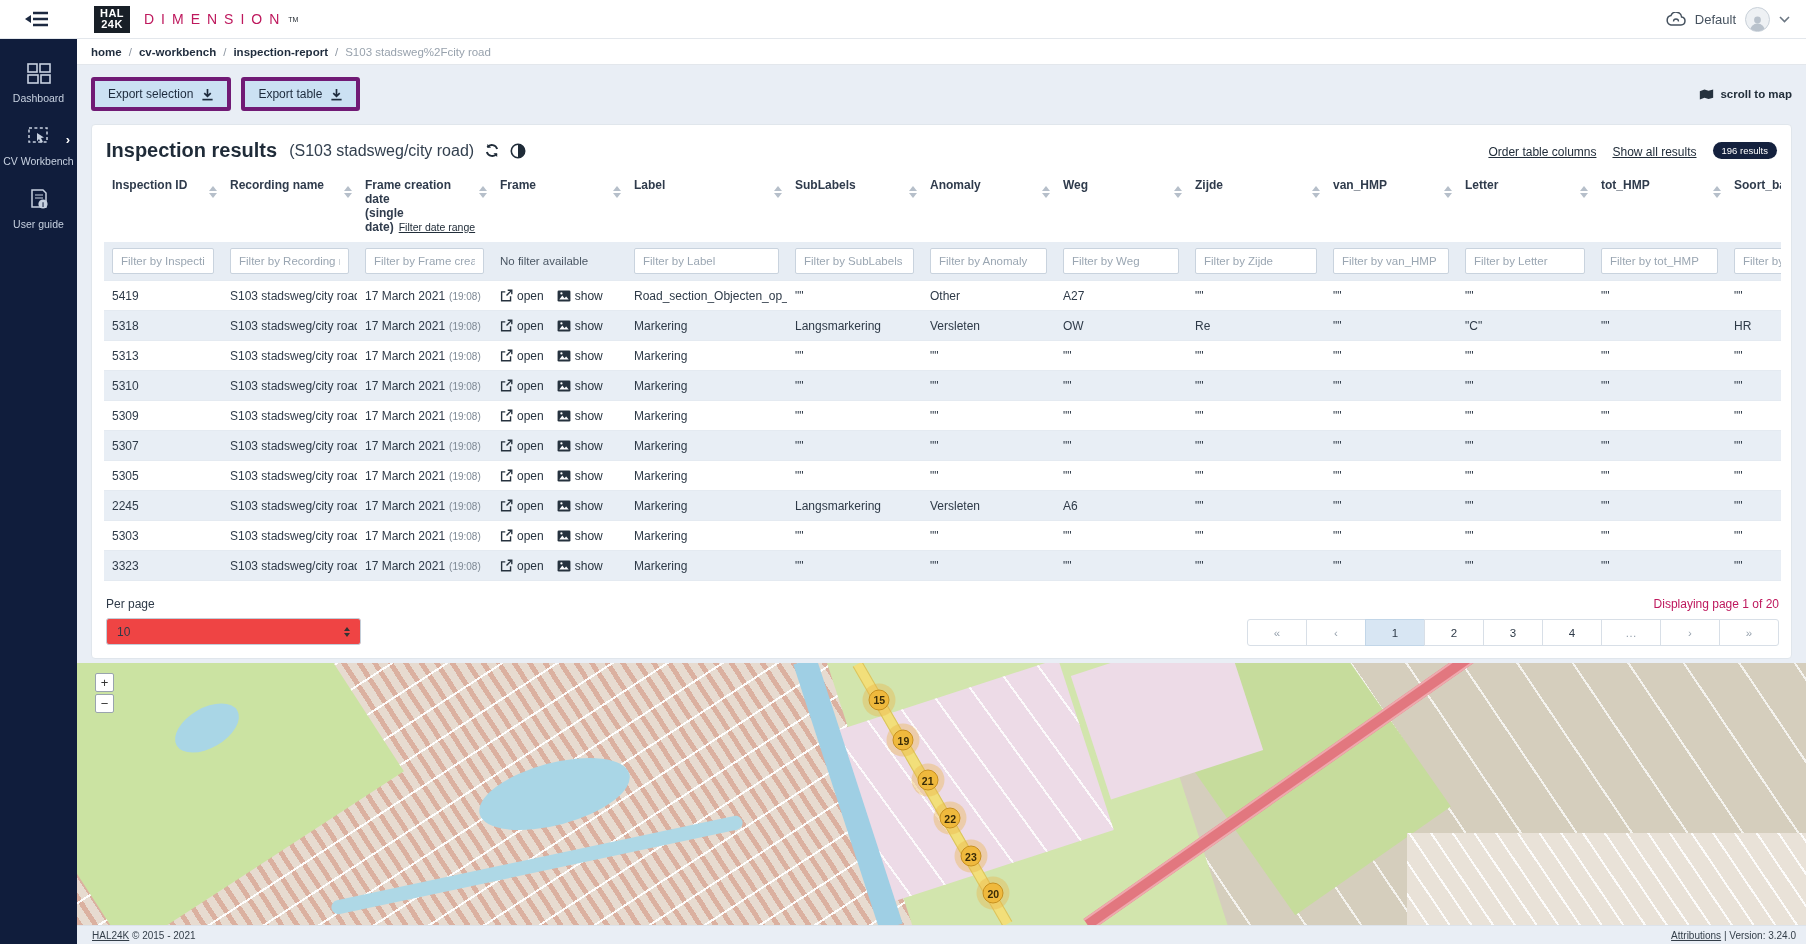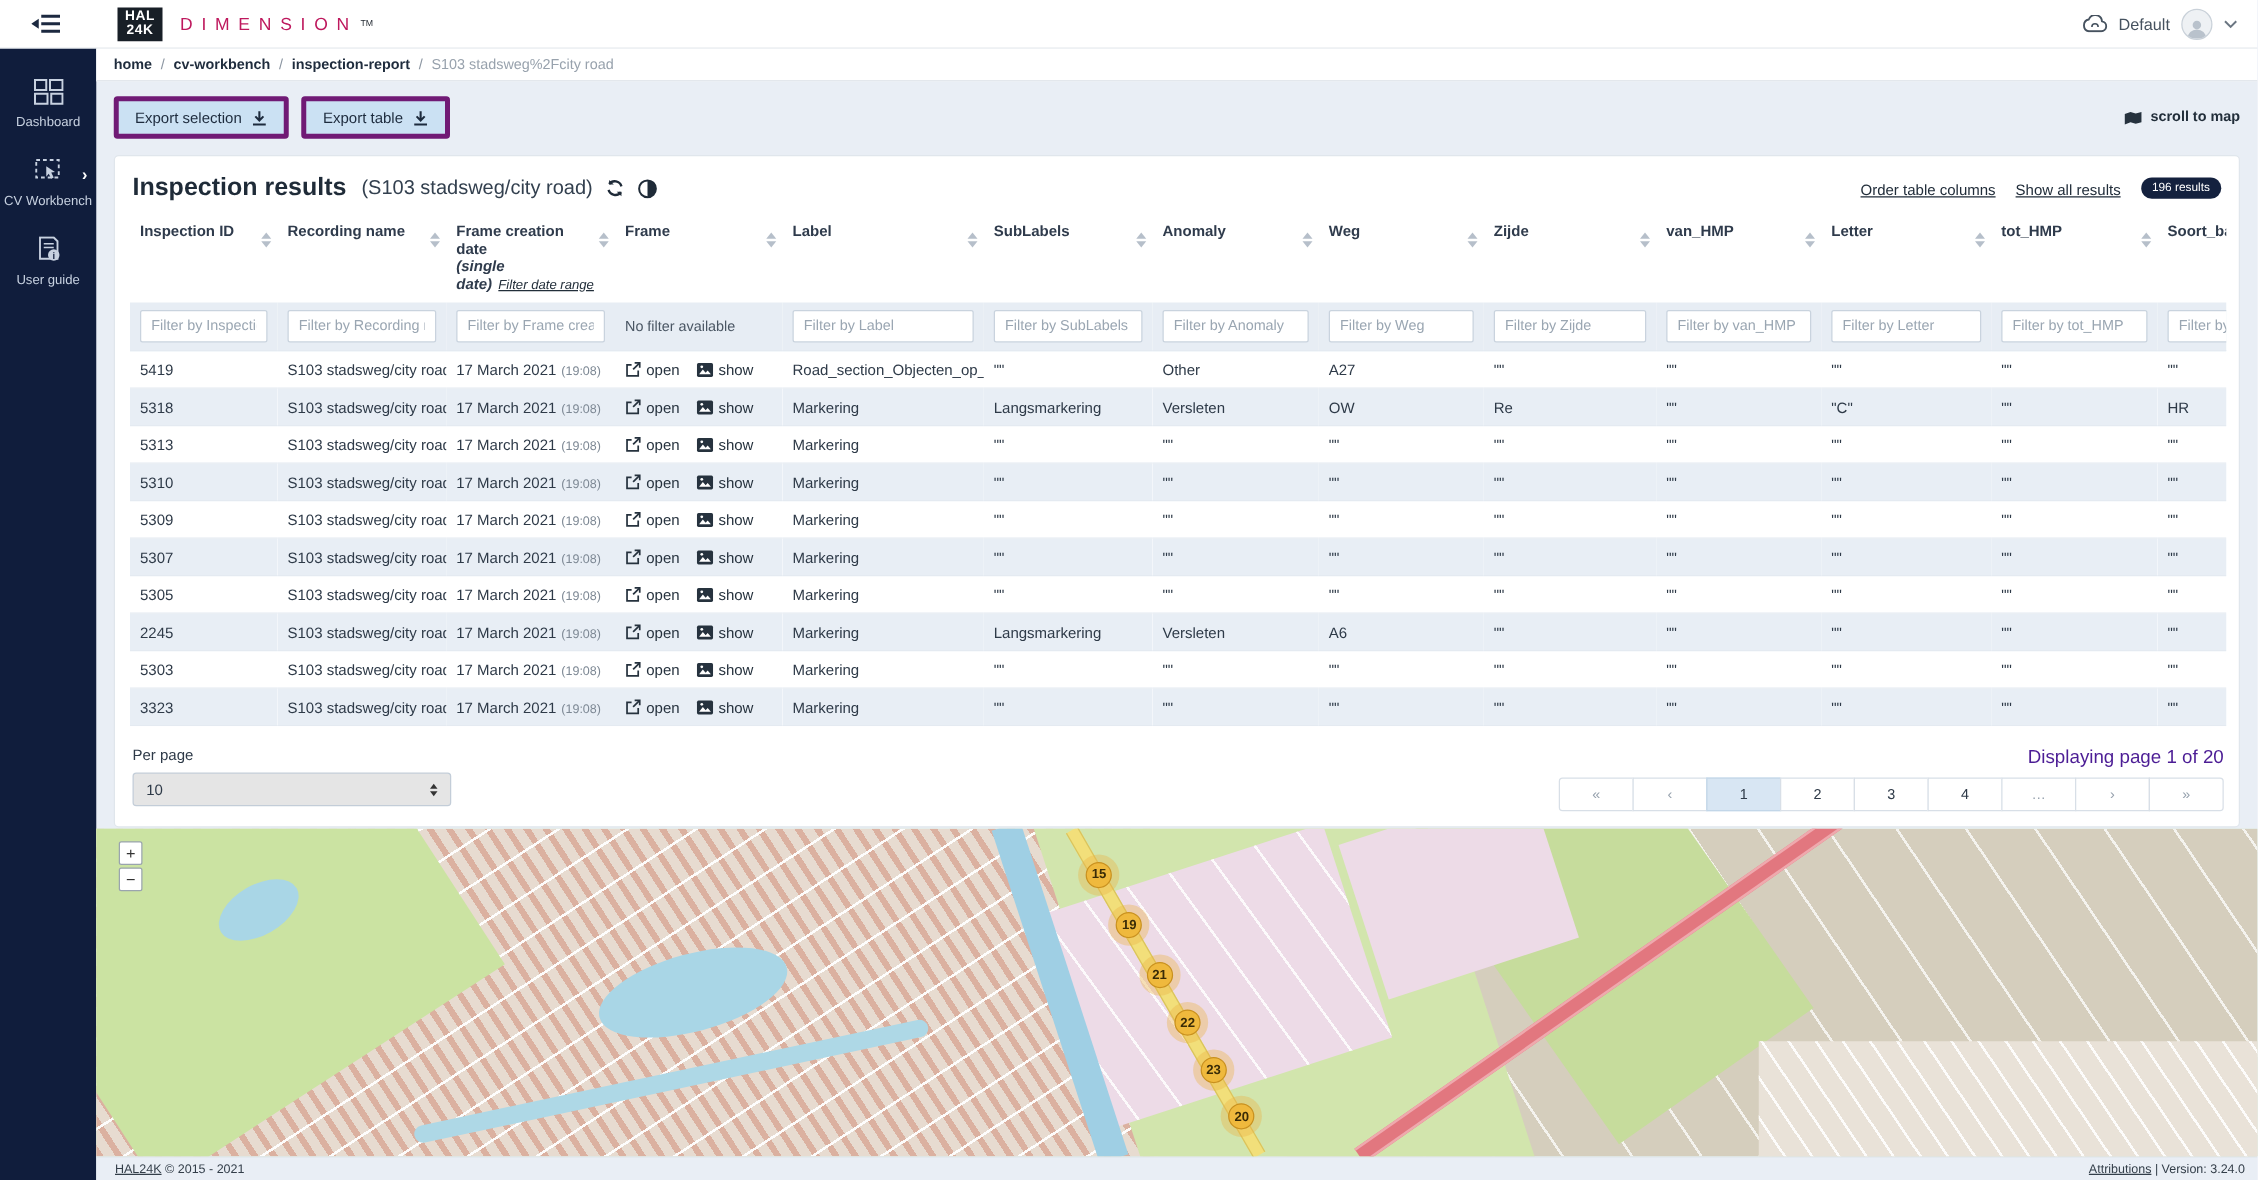--- a/index.html
+++ b/index.html
@@ -63,47 +63,47 @@
 
   
   .table-clip { overflow:hidden; width:100%; }
   table { border-collapse:collapse; table-layout:fixed; width:1772px; font-size:12px; }
   thead th { text-align:left; vertical-align:top; padding:6px 18px 8px 8px; font-weight:700;
     color:#2f3b4c; position:relative; height:46px; }
   .sort-ic { position:absolute; right:5px; top:14px; display:flex; flex-direction:column; gap:2px; cursor:pointer; }
   .sort-ic i { width:0; height:0; border-left:4px solid transparent; border-right:4px solid transparent; display:block; }
   .sort-ic .up { border-bottom:5px solid #b6bfca; }
   .sort-ic .dn { border-top:5px solid #b6bfca; }
-  .th-sub { font-weight:700;font-style:italic; }
+  .th-sub { font-weight:700; }
   .range-link { font-size:10.5px; font-weight:400; color:#222e3a; text-decoration:underline;
     margin-left:5px; cursor:pointer; white-space:nowrap; }
   tr.filters td { background:#e7edf4; padding:6px 8px; height:37px; }
   tr.filters input { width:100%; height:26px; border:1px solid #c9d3de; border-radius:2px;
     font-size:11.5px; padding:0 8px; color:#333; background:#fff; font-family:"Liberation Sans", sans-serif; }
   tr.filters input::placeholder { color:#9aa6b2; }
   .no-filter { font-size:11.5px; color:#4a5663; }
   tbody td { padding:7px 8px; border-top:1px solid #e4eaf1; white-space:nowrap; overflow:hidden;
     height:30px; color:#2e3a48; }
   tbody tr:nth-child(even) { background:#e8eef5; }
   tbody tr:last-child td { border-bottom:1px solid #e4eaf1; }
   .t-time { font-size:10px; color:#7d8894; margin-left:4px; }
   .frame-links { display:flex; gap:13px; align-items:center; }
   .flink { display:flex; gap:4px; align-items:center; color:#26323e; cursor:pointer; }
 
   
   .pag-row { display:flex; justify-content:space-between; margin-top:16px; padding:0 2px; }
   .perpage-label { font-size:12px; color:#2e3a48; margin-bottom:7px; }
-  .select-box { width:255px; height:27px; border:1px solid #c3cdd8; border-radius:3px; background:#e5e5e5;
+  .select-box { width:255px; height:27px; border:1px solid #c3cdd8; border-radius:3px; background:#ef4444;
     display:flex; align-items:center; padding:0 10px; font-size:12px; cursor:pointer; position:relative; }
   .select-box .updn { margin-left:auto; display:flex; flex-direction:column; gap:2px; }
   .select-box .updn i { width:0; height:0; border-left:3.5px solid transparent; border-right:3.5px solid transparent; display:block; }
   .select-box .updn .up { border-bottom:4.5px solid #333; }
   .select-box .updn .dn { border-top:4.5px solid #333; }
   .pag-right { display:flex; flex-direction:column; align-items:flex-end; }
-  .displaying { font-size:15px; color:#4c1d95; margin-bottom:8px; }
+  .displaying { font-size:12px; color:#be185d; margin-bottom:8px; }
   .pager { display:flex; }
   .page-btn { width:60px; height:27px; background:#fff; border:1px solid #d8dfe7; margin-left:-1px;
     font-size:11.5px; color:#2e3a48; display:flex; align-items:center; justify-content:center; cursor:pointer; }
   .page-btn:first-child { border-radius:3px 0 0 3px; margin-left:0; }
   .page-btn:last-child { border-radius:0 3px 3px 0; }
   .page-btn.muted { color:#97a2ae; }
   .page-btn.active { background:#d8e6f3; border-color:#c2d6e8; }
 
   
   .map { position:relative; height:262px; flex:0 0 auto; overflow:hidden; background:#dcead0; }

